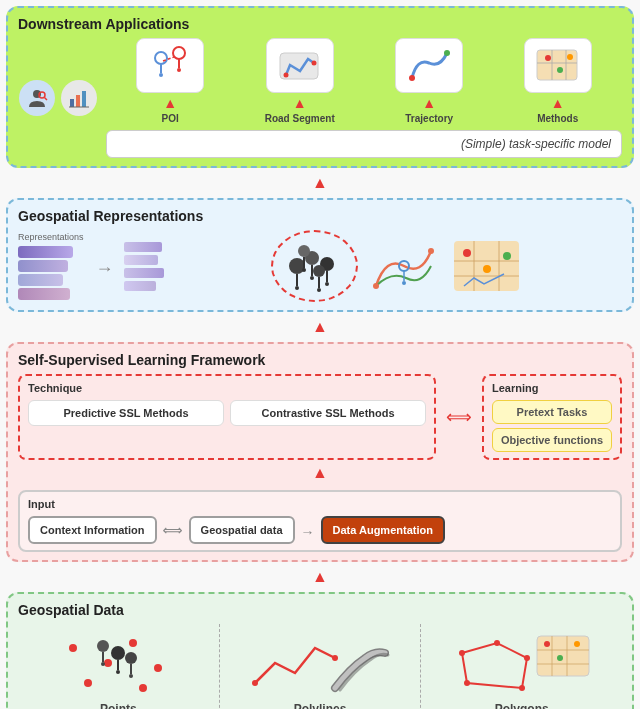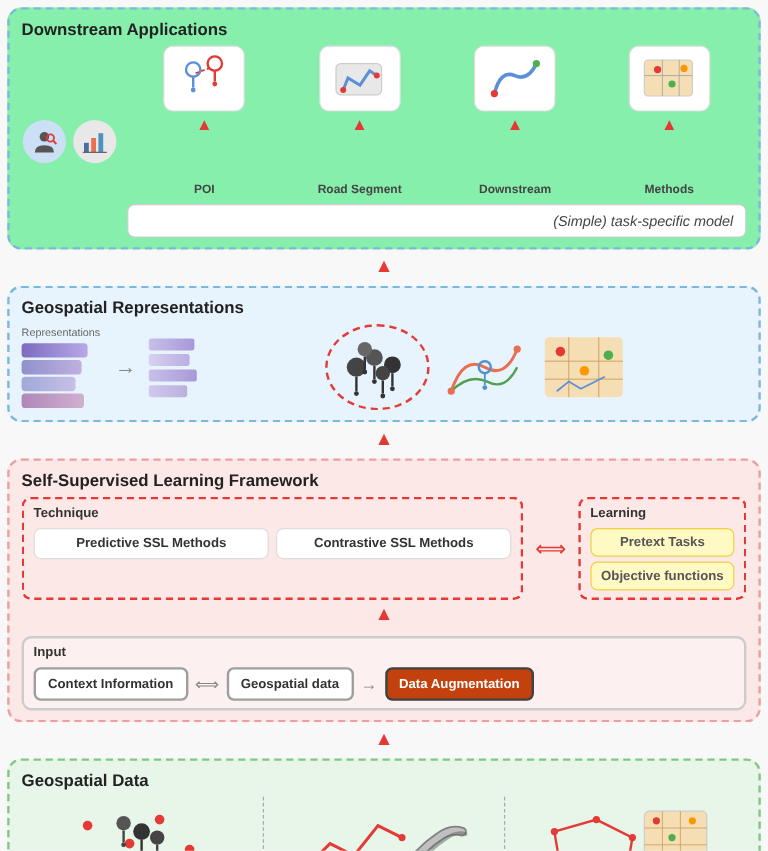--- a/index.html
+++ b/index.html
@@ -17,21 +17,21 @@
       height: 709px;
       display: flex;
       flex-direction: column;
       gap: 6px;
       padding: 6px;
       background: #f8f8f8;
     }
 
     
     .section-downstream {
-      background: #86efac;
+      background: #bef264;
       border: 2px dashed #7bb8d9;
       border-radius: 12px;
       padding: 8px 10px;
       position: relative;
       flex: 0 0 auto;
     }
 
     .section-title {
       font-size: 14px;
       font-weight: bold;
@@ -104,21 +104,20 @@
       justify-content: center;
       font-size: 22px;
       position: relative;
     }
 
     .task-label {
       font-size: 10px;
       color: #444;
       font-weight: 600;
       text-align: left;
-      margin-top: 40px;
     }
 
     .red-arrow-up {
       color: #e53935;
       font-size: 14px;
       text-align: center;
     }
 
     .task-model-bar {
       background: white;
@@ -426,21 +425,21 @@
 
           <div class="task-icon-item">
             <div class="task-icon-box">
               <svg width="55" height="45" viewBox="0 0 55 45">
                 <path d="M10,35 Q15,15 27,20 Q38,25 45,10" fill="none" stroke="#5b90d8" stroke-width="3" stroke-linecap="round"></path>
                 <circle cx="10" cy="35" r="3" fill="#e53935"></circle>
                 <circle cx="45" cy="10" r="3" fill="#4caf50"></circle>
               </svg>
             </div>
             <div class="red-arrow-up">▲</div>
-            <div class="task-label">Downstream</div>
+            <div class="task-label">Trajectory</div>
           </div>
 
           <div class="task-icon-item">
             <div class="task-icon-box">
               <svg width="55" height="45" viewBox="0 0 55 45">
                 <rect x="7" y="7" width="40" height="30" rx="3" fill="#f5deb3" stroke="#ccc"></rect>
                 <line x1="22" y1="7" x2="22" y2="37" stroke="#aaa" stroke-width="0.8"></line>
                 <line x1="36" y1="7" x2="36" y2="37" stroke="#aaa" stroke-width="0.8"></line>
                 <line x1="7" y1="20" x2="47" y2="20" stroke="#aaa" stroke-width="0.8"></line>
                 <circle cx="18" cy="15" r="3" fill="#e53935"></circle>

